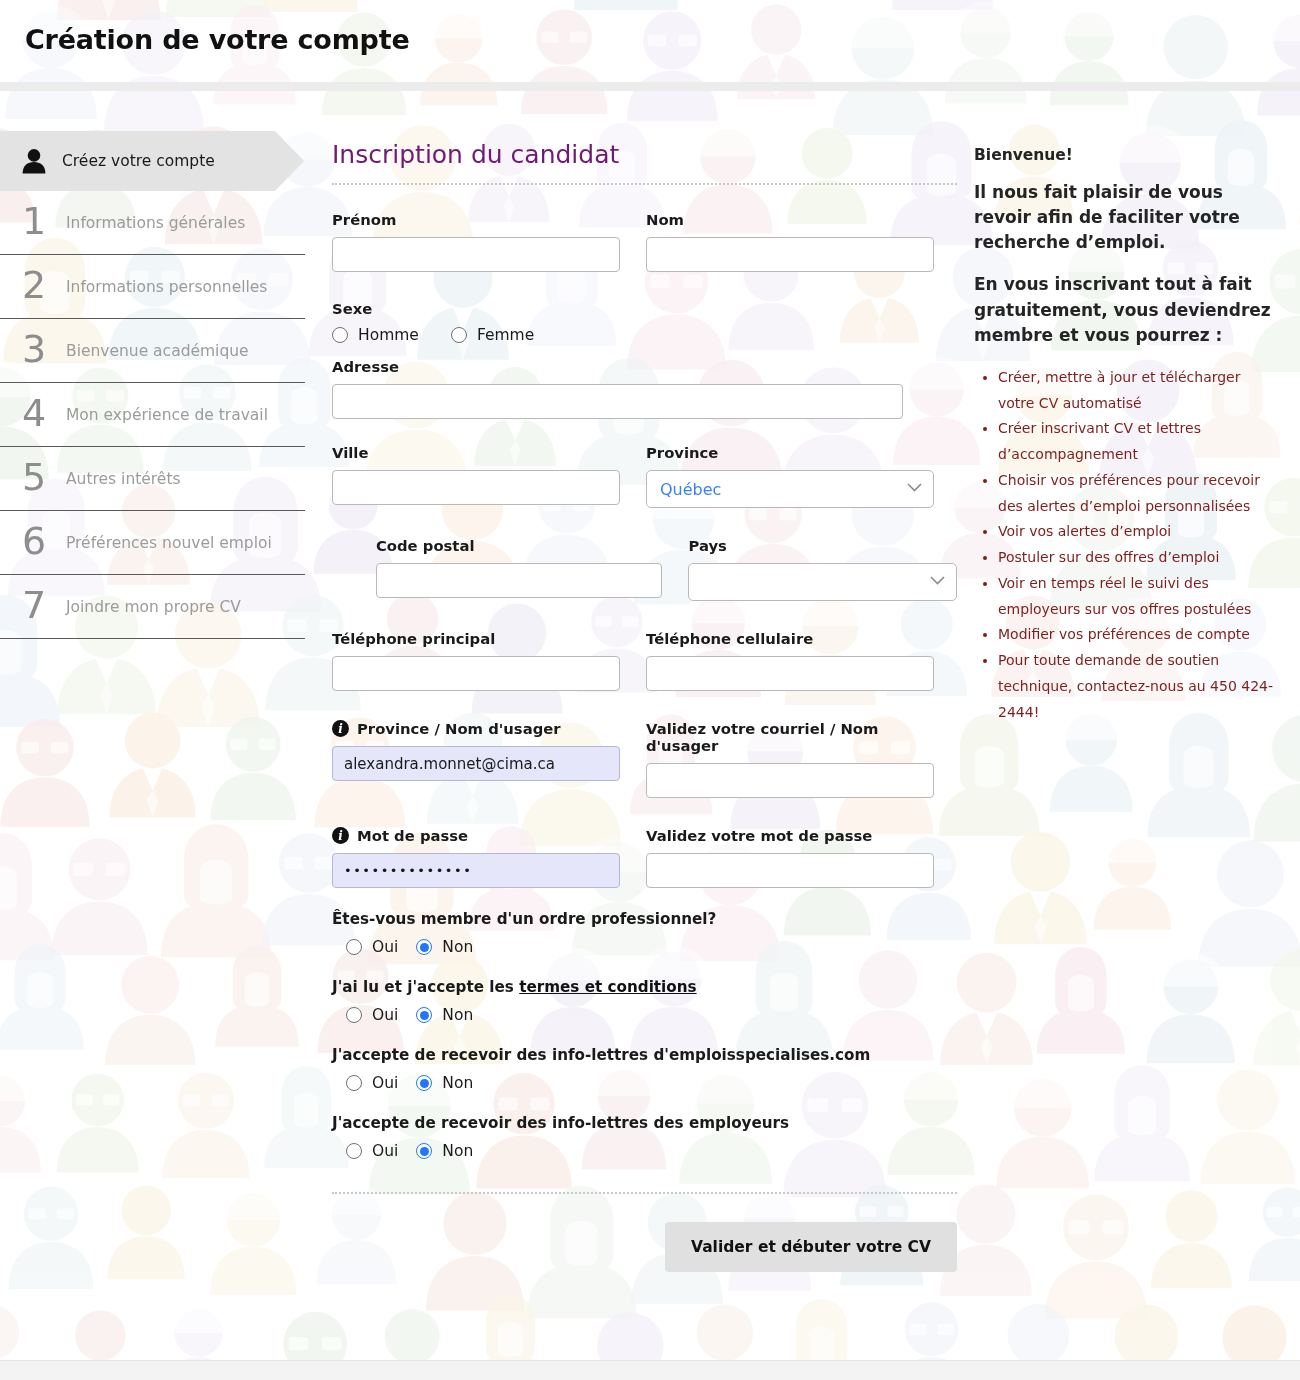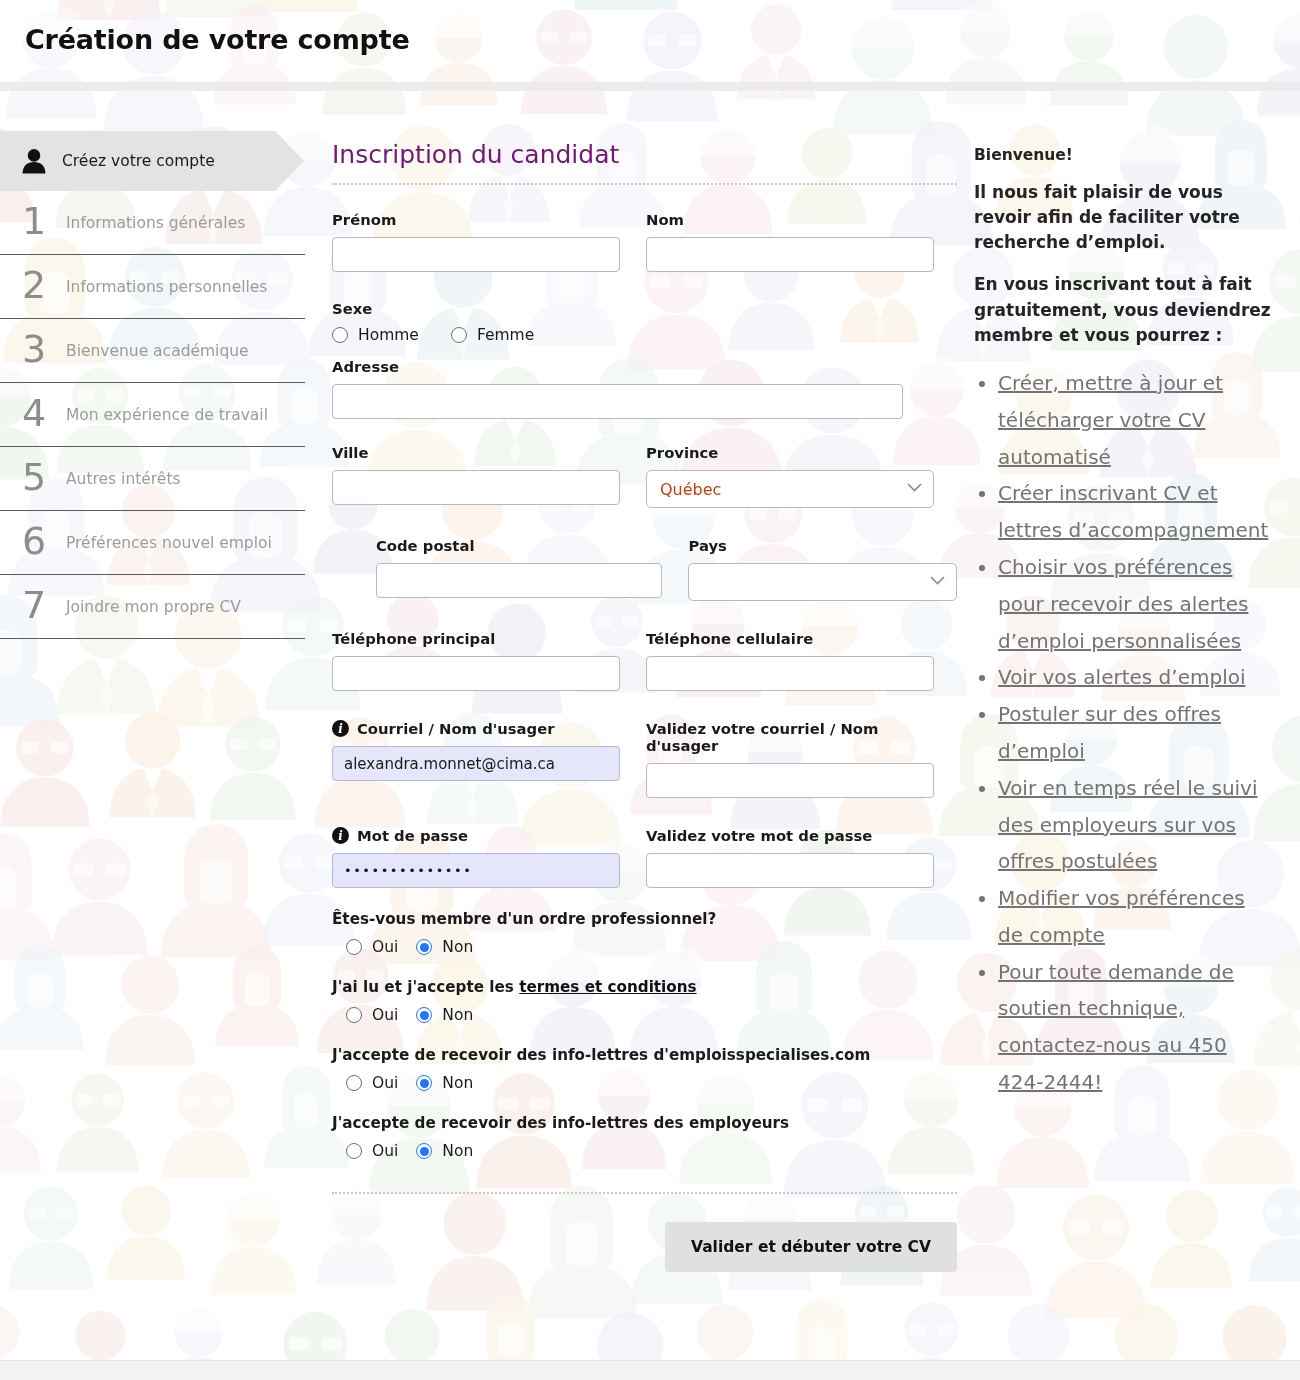--- a/index.html
+++ b/index.html
@@ -161,21 +161,21 @@
   .txt.pw { letter-spacing: 1.5px; font-size: 13px; }
   .sel-wrap { position: relative; width: 100%; }
   .sel {
     width: 100%;
     height: 38px;
     border: 1px solid #b9b9b9;
     border-radius: 5px;
     background: #ffffff;
     padding: 0 34px 0 13px;
     font-size: 16px;
-    color: #c2410c;
+    color: #3b82f6;
     display: flex;
     align-items: center;
   }
   .chev {
     position: absolute;
     right: 12px; top: 13px;
     width: 15px; height: 9px;
     pointer-events: none;
   }
   .gap-s { height: 24px; }
@@ -262,25 +262,24 @@
     font-size: 17px;
     font-weight: bold;
     line-height: 1.48;
     margin-bottom: 17px;
   }
   .aside ul {
     margin: 0;
     padding-left: 24px;
   }
   .aside li {
-    font-size: 20px;
+    font-size: 14px;
     line-height: 1.84;
-    color: #737373;
+    color: #7f1d1d;
     margin-bottom: 0;
-    text-decoration: underline;
   }
 
   
   .bottom-strip {
     position: absolute;
     left: 0; top: 1360px;
     width: 1300px; height: 20px;
     background: #f3f3f3;
     border-top: 1px solid #e3e3e3;
   }
@@ -672,21 +671,21 @@
         <input class="txt" type="text" value="" style="">
       </div>
     </div>
 
     <div class="gap-m"></div>
 
     <div class="row">
       <div class="col">
         <div class="fld-label">
           <span class="info-icon">i</span>
-          <span>Courriel / Nom d'usager</span>
+          <span>Province / Nom d'usager</span>
         </div>
         <input class="txt autofill" type="text" value="alexandra.monnet@cima.ca" style="">
       </div>
       <div class="col">
         <div class="fld-label">Validez votre courriel / Nom d'usager</div>
         <input class="txt" type="text" value="" style="">
       </div>
     </div>
 
     <div class="gap-m"></div>

